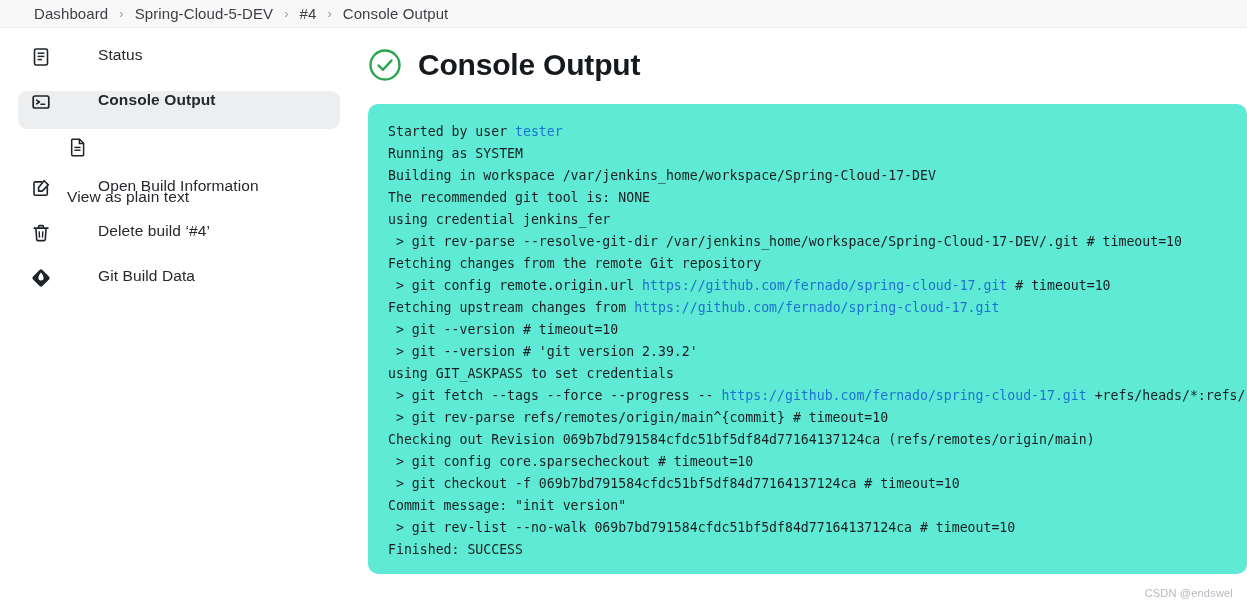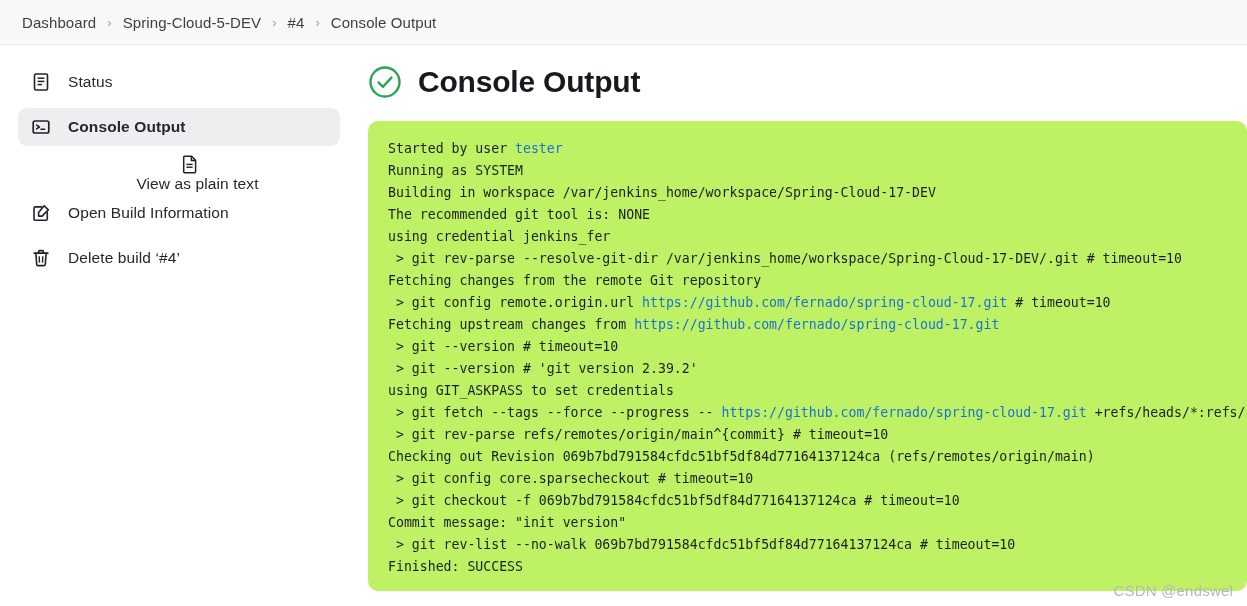--- a/index.html
+++ b/index.html
@@ -8,26 +8,26 @@
     width: 1247px;
     height: 606px;
     overflow: hidden;
     background: #ffffff;
     font-family: "Liberation Sans", sans-serif;
     color: #1f2328;
   }
 
   
   .breadcrumb-bar {
-    height: 45px;
+    height: 28px;
     background: #f8f8f9;
     border-bottom: 1px solid #ebecee;
     display: flex;
     align-items: center;
-    padding-left: 22px;
+    padding-left: 34px;
   }
   .breadcrumb {
     display: flex;
     align-items: center;
     font-size: 15px;
     color: #3c3f44;
   }
   .crumb {
     color: #3c3f44;
     white-space: nowrap;
@@ -49,28 +49,28 @@
   }
 
   
   .sidebar {
     width: 360px;
     flex: 0 0 360px;
     padding: 18px 20px 0 18px;
   }
   .side-item {
     display: flex;
-    align-items: center;
     height: 38px;
     margin-bottom: 7px;
     padding: 0 12px;
     border-radius: 9px;
     cursor: pointer;
     font-size: 15.5px;
     color: #25282c;
+    gap: 30px;
   }
   .side-item.active {
     background: #edeef0;
     font-weight: bold;
   }
   .side-item.sub {
     margin-left: 37px;
     height: 34px;
     flex-direction: column;
   }
@@ -105,21 +105,21 @@
   }
   .page-title {
     font-size: 30px;
     font-weight: bold;
     color: #16191d;
     letter-spacing: -0.2px;
   }
 
   
   .console {
-    background: #bef264;
+    background: #5eead4;
     border-radius: 10px;
     padding: 17px 0 12px 20px;
     height: 470px;
     overflow: hidden;
     font-family: "DejaVu Sans Mono", "Liberation Mono", monospace;
     font-size: 13.2px;
     line-height: 22px;
     color: #1c1f23;
     white-space: pre;
   }
@@ -128,21 +128,21 @@
     overflow: hidden;
     text-overflow: clip;
   }
   .log-link { color: #1d71d1; text-decoration: none; }
 
   
   .watermark {
     position: absolute;
     right: 14px;
     bottom: 7px;
-    font-size: 15px;
+    font-size: 11px;
     color: #b4b8bd;
     font-family: "Liberation Sans", sans-serif;
     letter-spacing: 0.2px;
   }
 </style>
 </head>
 <body>
 
 <div class="breadcrumb-bar">
   <div class="breadcrumb" id="breadcrumb">
@@ -205,20 +205,29 @@
           <svg width="20" height="20" viewBox="0 0 20 20">
             <path d="M3.2 5.2 h13.6" stroke="#1f2328" stroke-width="1.7" stroke-linecap="round"></path>
             <path d="M7.6 5.2 V3.6 a1 1 0 0 1 1 -1 h2.8 a1 1 0 0 1 1 1 v1.6" fill="none" stroke="#1f2328" stroke-width="1.6"></path>
             <path d="M4.9 5.2 L5.7 16.5 a1.2 1.2 0 0 0 1.2 1.1 h6.2 a1.2 1.2 0 0 0 1.2 -1.1 L15.1 5.2" fill="none" stroke="#1f2328" stroke-width="1.6"></path>
             <line x1="8.2" y1="8.2" x2="8.5" y2="14.6" stroke="#1f2328" stroke-width="1.4"></line>
             <line x1="11.8" y1="8.2" x2="11.5" y2="14.6" stroke="#1f2328" stroke-width="1.4"></line>
           </svg>
         </span>
         <span class="side-label">Delete build ‘#4’</span>
       </div>
+      <div class="side-item">
+        <span class="side-icon">
+          <svg width="22" height="22" viewBox="0 0 22 22">
+            <rect x="11" y="1.6" width="13.3" height="13.3" rx="2" transform="rotate(45 11 1.6)" fill="#1f2328"></rect>
+            <path d="M11 5.6 c0 0 -2.6 3.2 -2.6 5.2 a2.6 2.6 0 0 0 5.2 0 c0 -2 -2.6 -5.2 -2.6 -5.2 z" fill="#ffffff"></path>
+          </svg>
+        </span>
+        <span class="side-label">Git Build Data</span>
+      </div>
     </nav>
 
   <main class="main">
     <div class="title-row">
       <span class="status-icon">
         <svg width="34" height="34" viewBox="0 0 34 34">
           <circle cx="17" cy="17" r="14.5" fill="none" stroke="#2aa44f" stroke-width="2.4"></circle>
           <path d="M10.5 17.4 L15 21.8 L23.4 12.6" fill="none" stroke="#2aa44f" stroke-width="2.4" stroke-linecap="round" stroke-linejoin="round"></path>
         </svg>
       </span>

